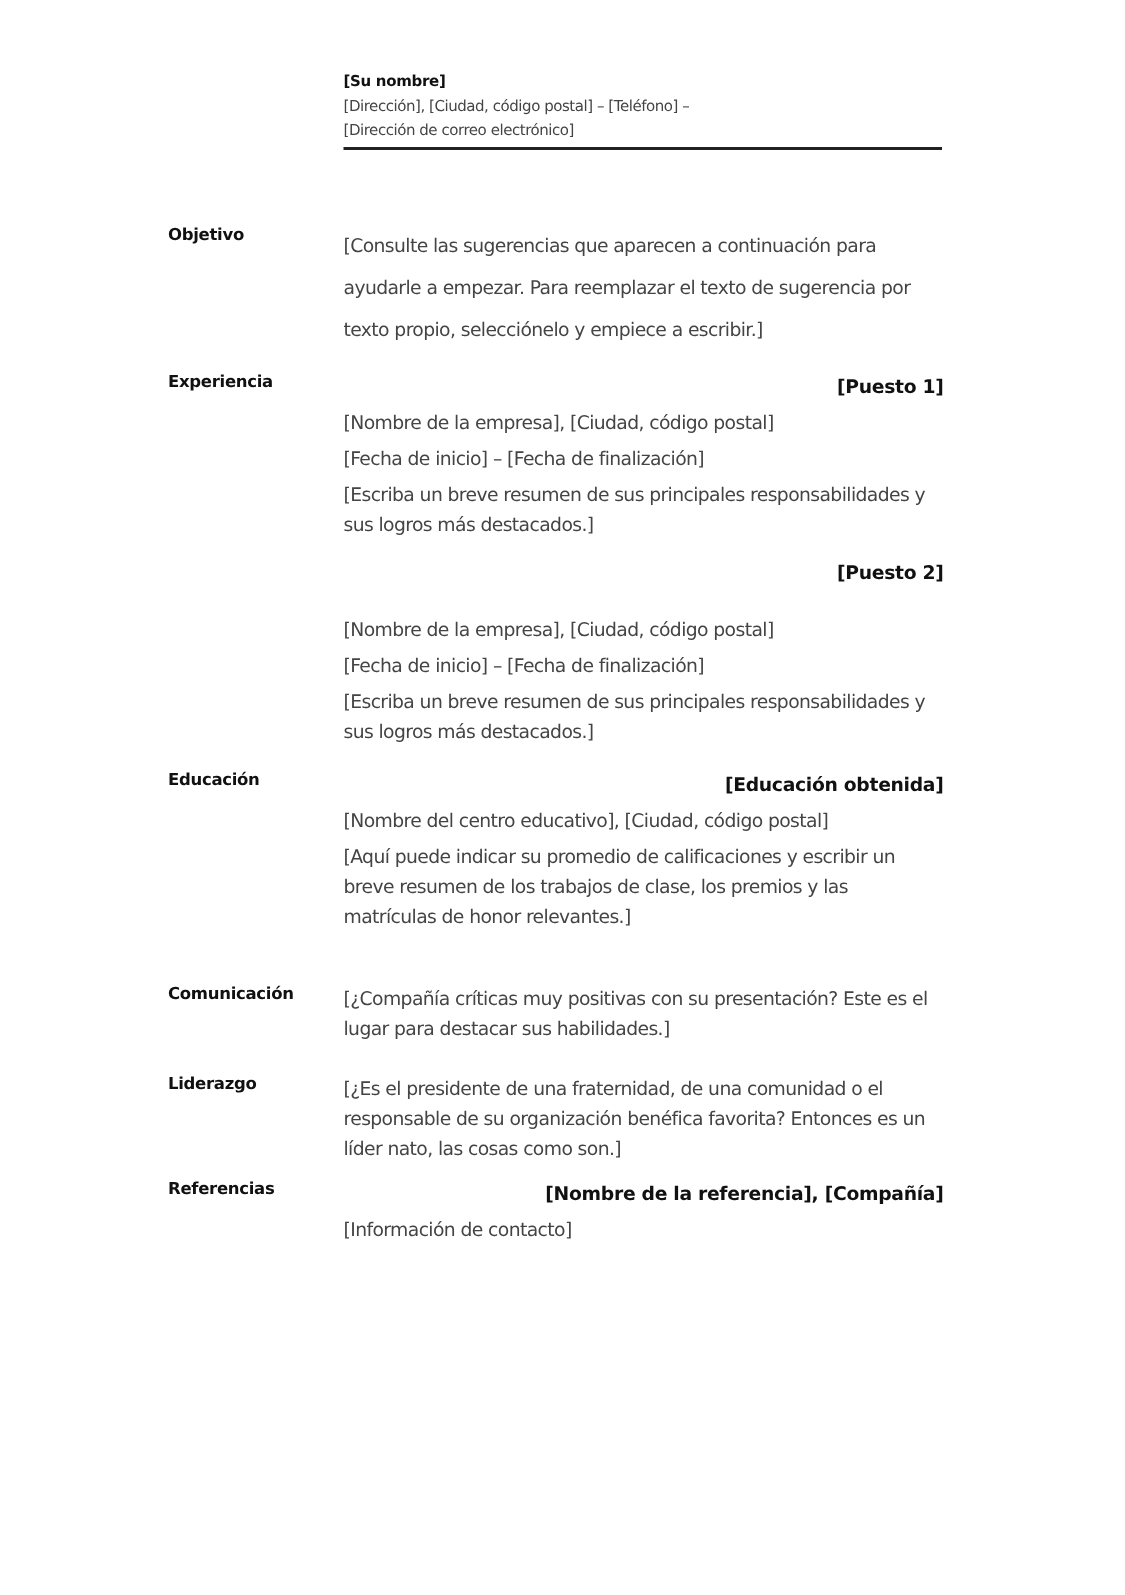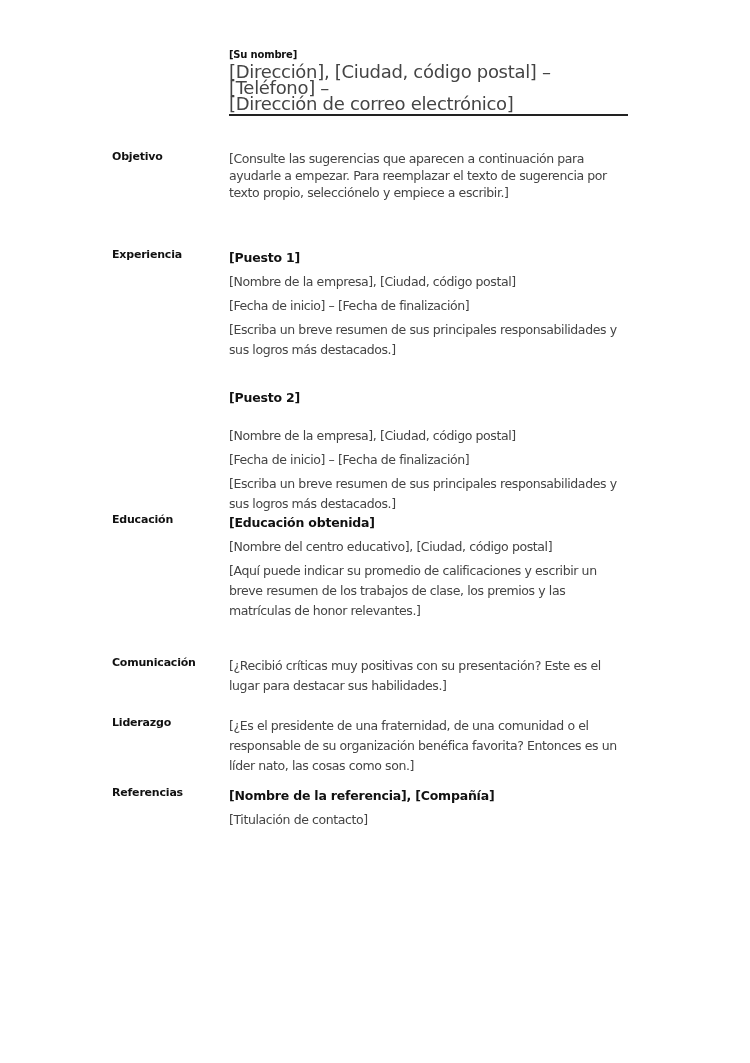--- a/index.html
+++ b/index.html
@@ -2,88 +2,88 @@
 <html><head>
   <meta charset="utf-8">
   <style>
     html, body { margin: 0; padding: 0; }
     body {
       width: 750px; height: 1063px; background: #ffffff; position: relative; overflow: hidden;
       font-family: "DejaVu Sans", sans-serif; color: #3a3a3a;
     }
     .header { position: absolute; left: 229px; top: 46px; width: 399px; }
     .name { font-weight: bold; font-size: 10px; color: #111; line-height: 18px; letter-spacing: -0.2px; }
-    .contact { font-size: 18px; line-height: 16px; color: #444; letter-spacing: -0.3px; }
+    .contact { font-size: 10px; line-height: 16px; color: #444; letter-spacing: -0.3px; }
     .rule { height: 2px; background: #222; margin-top: 2px; }
 
     .section { position: absolute; left: 112px; width: 520px; }
     .label { position: absolute; left: 0; top: 0; font-weight: bold; font-size: 11px; color: #111; letter-spacing: -0.2px; }
     .content { position: absolute; left: 117px; top: 0; width: 400px; }
     .p { font-size: 12.5px; line-height: 20px; color: #444; letter-spacing: -0.4px; }
-    .b { font-weight: bold; color: #111; letter-spacing: -0.2px; }
+    .b { font-weight: bold; color: #111; letter-spacing: -0.2px; text-align: right; }
     .i { }
     .gap { margin-top: 4px; }
   </style>
 </head>
 <body>
 
 <div class="header">
   <div class="name">[Su nombre]</div>
   <div class="contact">[Dirección], [Ciudad, código postal] – [Teléfono] –</div>
   <div class="contact">[Dirección de correo electrónico]</div>
   <div class="rule"></div>
 </div>
 
 <div class="section" style="top:150px;">
   <div class="label">Objetivo</div>
   <div class="content">
-    <div class="p" style="line-height:17px;">[Consulte las sugerencias que aparecen a continuación para ayudarle a empezar. Para reemplazar el texto de sugerencia por texto propio, selecciónelo y empiece a escribir.]</div>
+    <div class="p" style="line-height:28px;">[Consulte las sugerencias que aparecen a continuación para ayudarle a empezar. Para reemplazar el texto de sugerencia por texto propio, selecciónelo y empiece a escribir.]</div>
   </div>
 </div>
 
 <div class="section" style="top:248px;">
   <div class="label">Experiencia</div>
   <div class="content">
     <div>
       <div class="p b">[Puesto 1]</div>
       <div class="p gap">[Nombre de la empresa], [Ciudad, código postal]</div>
       <div class="p i gap">[Fecha de inicio] – [Fecha de finalización]</div>
       <div class="p gap">[Escriba un breve resumen de sus principales responsabilidades y sus logros más destacados.]</div>
     </div>
-    <div style="margin-top:28px;">
+    <div style="margin-top:12px;">
       <div class="p b">[Puesto 2]</div>
       <div class="p" style="margin-top:18px;">[Nombre de la empresa], [Ciudad, código postal]</div>
       <div class="p i gap">[Fecha de inicio] – [Fecha de finalización]</div>
       <div class="p gap">[Escriba un breve resumen de sus principales responsabilidades y sus logros más destacados.]</div>
     </div>
   </div>
 </div>
 
 <div class="section" style="top:513px;">
   <div class="label">Educación</div>
   <div class="content">
     <div class="p b">[Educación obtenida]</div>
     <div class="p gap">[Nombre del centro educativo], [Ciudad, código postal]</div>
     <div class="p gap">[Aquí puede indicar su promedio de calificaciones y escribir un breve resumen de los trabajos de clase, los premios y las matrículas de honor relevantes.]</div>
   </div>
 </div>
 
 <div class="section" style="top:656px;">
   <div class="label">Comunicación</div>
   <div class="content">
-    <div class="p">[¿Recibió críticas muy positivas con su presentación? Este es el lugar para destacar sus habilidades.]</div>
+    <div class="p">[¿Compañía críticas muy positivas con su presentación? Este es el lugar para destacar sus habilidades.]</div>
   </div>
 </div>
 
 <div class="section" style="top:716px;">
   <div class="label">Liderazgo</div>
   <div class="content">
     <div class="p">[¿Es el presidente de una fraternidad, de una comunidad o el responsable de su organización benéfica favorita? Entonces es un líder nato, las cosas como son.]</div>
   </div>
 </div>
 
 <div class="section" style="top:786px;">
   <div class="label">Referencias</div>
   <div class="content">
     <div class="p b">[Nombre de la referencia], [Compañía]</div>
-    <div class="p gap">[Titulación de contacto]</div>
+    <div class="p gap">[Información de contacto]</div>
   </div>
 </div>
 
 </body></html>

